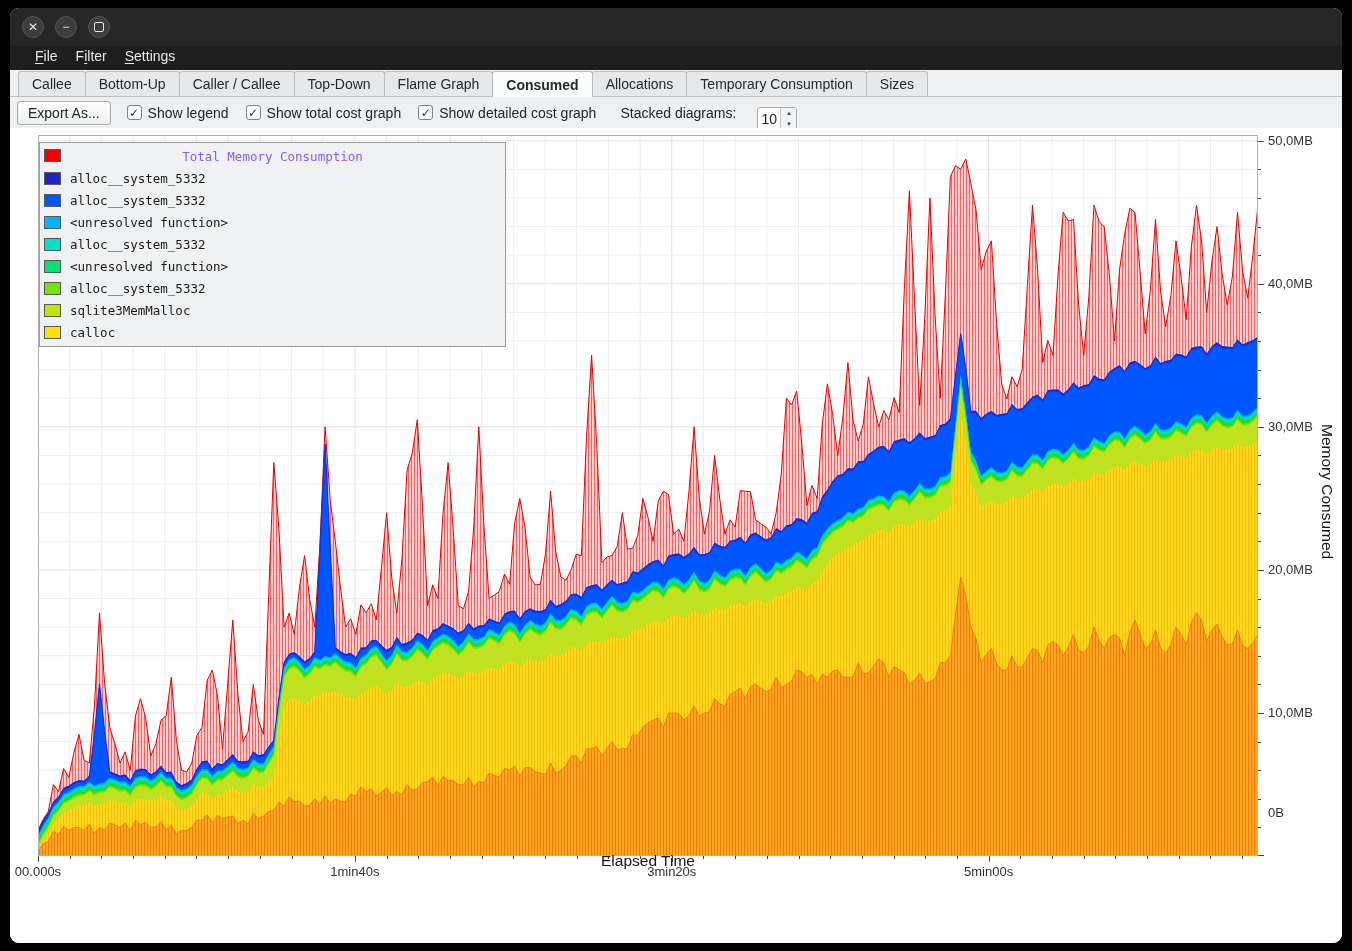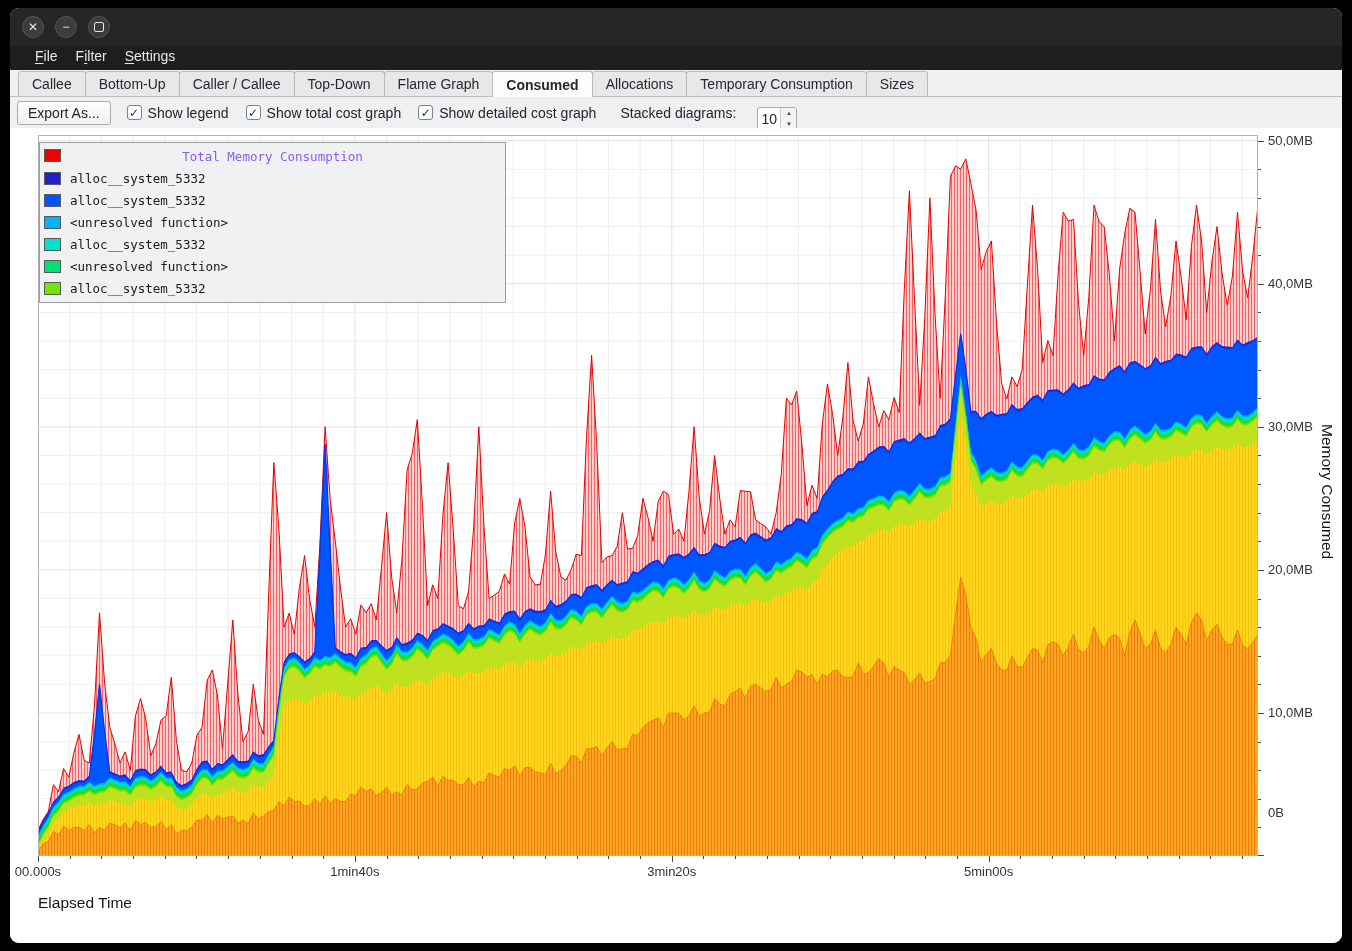--- a/index.html
+++ b/index.html
@@ -36,21 +36,21 @@
   .legend{position:absolute;left:1px;top:7px;width:467px;background:rgba(238,239,240,0.88);border:1px solid #9a9c9e;box-sizing:border-box;padding:2px 0 3px 0;font-family:"DejaVu Sans Mono","Liberation Mono",monospace;font-size:12.5px;color:#1a1a1a;z-index:5;}
   .legend-title-row{position:relative;height:22px;display:flex;align-items:center;justify-content:center;color:#8b5cf6;}
   .legend-title-row .swatch{position:absolute;left:4px;top:4px;}
   .swatch{display:inline-block;width:17px;height:13px;border:1px solid #5a5a5a;box-sizing:border-box;flex:0 0 auto;}
   .legend-row{height:22px;display:flex;align-items:center;padding-left:4px;gap:9px;}
   .legend-label{white-space:nowrap;}
   .xticks{position:absolute;left:28px;top:728px;}
   .yticks{position:absolute;left:1248px;top:7px;}
   .x-tick-label{position:absolute;top:736px;width:90px;text-align:center;font-size:13px;color:#333;}
   .y-tick-label{position:absolute;left:1258px;height:16px;font-size:13px;color:#333;white-space:nowrap;}
-  .xlabel{position:absolute;left:28px;top:766px;width:1220px;font-size:15.5px;color:#151515;}
+  .xlabel{position:absolute;left:28px;top:724px;width:1220px;text-align:center;font-size:15.5px;color:#151515;}
   .ylabel{position:absolute;left:1308px;top:296px;writing-mode:vertical-rl;font-size:15.5px;color:#151515;}
 </style>
 </head>
 <body>
 
 <div class="frame">
   <div class="window">
 
     <div class="titlebar">
       <div class="win-controls">
@@ -230,20 +230,28 @@
               <span class="legend-label">alloc__system_5332</span>
             </div>
             <div class="legend-row">
               <span class="swatch" style="background: rgb(0, 226, 117);"></span>
               <span class="legend-label">&lt;unresolved function&gt;</span>
             </div>
             <div class="legend-row">
               <span class="swatch" style="background: rgb(115, 230, 0);"></span>
               <span class="legend-label">alloc__system_5332</span>
             </div>
+            <div class="legend-row">
+              <span class="swatch" style="background: rgb(191, 230, 0);"></span>
+              <span class="legend-label">sqlite3MemMalloc</span>
+            </div>
+            <div class="legend-row">
+              <span class="swatch" style="background: rgb(255, 225, 0);"></span>
+              <span class="legend-label">calloc</span>
+            </div>
           </div>
       </div>
       <svg id="xticks" class="xticks" width="1220" height="8">
           <line x1="0.5" y1="0" x2="0.5" y2="6" stroke="#4a4a4a" stroke-width="1"></line>
           <line x1="32.5" y1="0" x2="32.5" y2="3" stroke="#4a4a4a" stroke-width="1"></line>
           <line x1="63.5" y1="0" x2="63.5" y2="3" stroke="#4a4a4a" stroke-width="1"></line>
           <line x1="95.5" y1="0" x2="95.5" y2="3" stroke="#4a4a4a" stroke-width="1"></line>
           <line x1="127.5" y1="0" x2="127.5" y2="3" stroke="#4a4a4a" stroke-width="1"></line>
           <line x1="158.5" y1="0" x2="158.5" y2="3" stroke="#4a4a4a" stroke-width="1"></line>
           <line x1="190.5" y1="0" x2="190.5" y2="3" stroke="#4a4a4a" stroke-width="1"></line>

